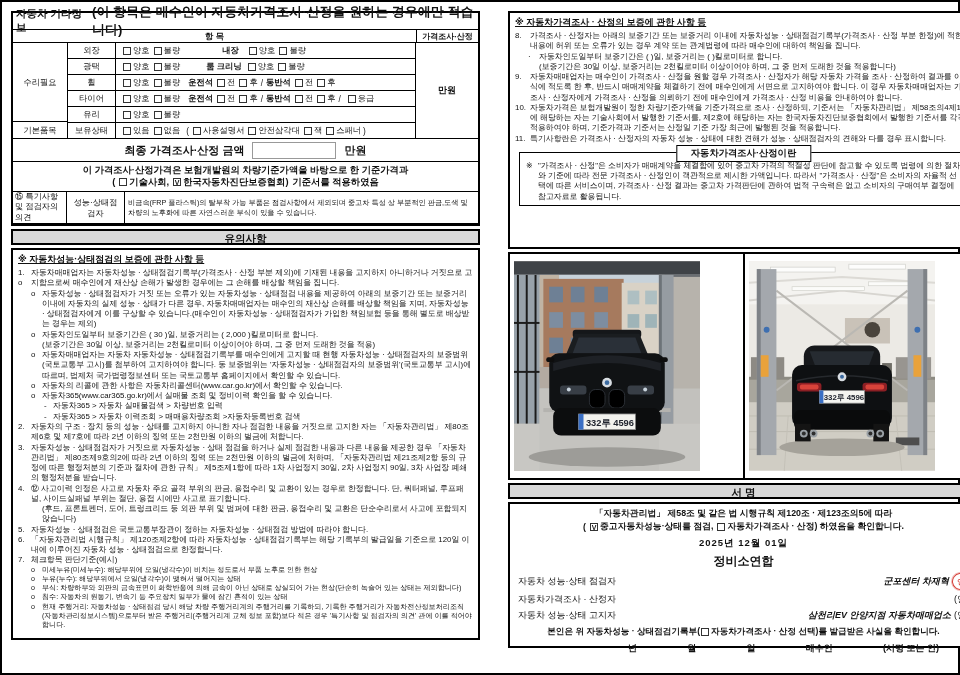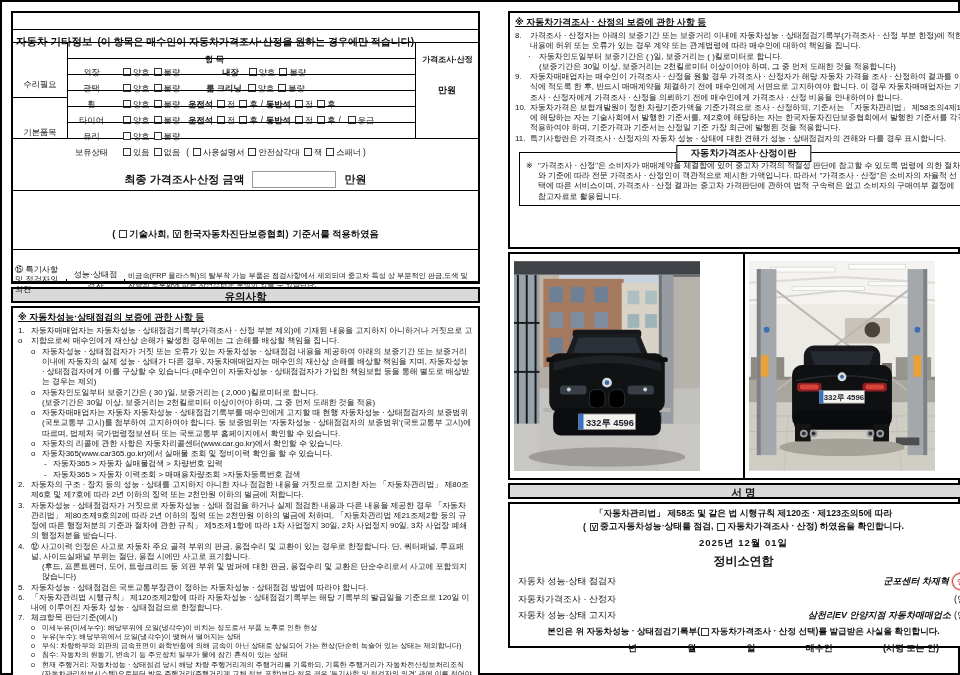--- a/index.html
+++ b/index.html
@@ -5,27 +5,27 @@
   html,body{margin:0;padding:0;background:#fff;}
   body{width:960px;height:675px;position:relative;font-family:"Liberation Sans","DejaVu Sans",sans-serif;color:#111;}
   .page{position:absolute;inset:0;border:2px solid #000;box-sizing:border-box;background:#fff;}
   .col{position:absolute;top:9px;}
   .col-left{left:9px;width:469px;}
   .col-right{left:482px;width:471px;padding-left:24px;}
 
   
   .tbl{border:2px solid #000;box-sizing:border-box;background:#fff;}
   .trw{display:flex;border-bottom:1px solid #000;box-sizing:border-box;align-items:stretch;}
-  .tc{box-sizing:border-box;display:flex;align-items:center;padding:0 3px;font-size:8.3px;margin-top:29px;}
+  .tc{box-sizing:border-box;display:flex;align-items:center;padding:0 3px;font-size:8.3px;}
   .tc.c{justify-content:center;text-align:center;}
   .br{border-right:1px solid #000;}
   .bb{border-bottom:1px solid #000;}
   .title-row{height:17px;}
   .title-row .t1{font-weight:bold;font-size:10.5px;margin-right:5px;}
-  .title-row .t2{font-size:10px;font-weight:bold;}
+  .title-row .t2{font-size:13px;font-weight:bold;}
   .head-row{height:13px;font-weight:bold;}
   .sec{display:flex;}
   .catcol{width:54px;display:flex;flex-direction:column;}
   .catcol .tc{flex:1;justify-content:center;}
   .midcol{flex:1;display:flex;flex-direction:column;}
   .mrow{display:flex;height:15px;}
   .subc{width:48px;}
   .pricecol{width:62px;border-left:1px solid #000;display:flex;align-items:center;justify-content:center;font-size:9px;font-weight:bold;}
   .cb{display:inline-block;width:8px;height:8px;border:1px solid #333;background:#fff;margin:0 2px 0 4px;vertical-align:-1px;font-size:7px;line-height:8px;text-align:center;font-weight:bold;box-sizing:border-box;flex:none;}
   .final-row{height:23px;justify-content:center;font-size:11px;font-weight:bold;}
@@ -215,20 +215,21 @@
         <div class="pricecol">만원</div>
       </div>
 
       <div class="trw final-row tc">
         <span>최종 가격조사·산정 금액</span>
         <span class="amt-box"></span>
         <span>만원</span>
       </div>
 
       <div class="trw basis-row tc">
+        <div>이 가격조사·산정가격은 보험개발원의 차량기준가액을 바탕으로 한 기준가격과</div>
         <div class="basis-line">
           <span>(</span>
           <span class="cb"></span>
             <span>기술사회</span>
           <span>,</span>
           <span class="cb">V</span>
             <span>한국자동차진단보증협회</span>
           <span>)</span>
           <span style="margin-left:4px">기준서를 적용하였음</span>
         </div>

